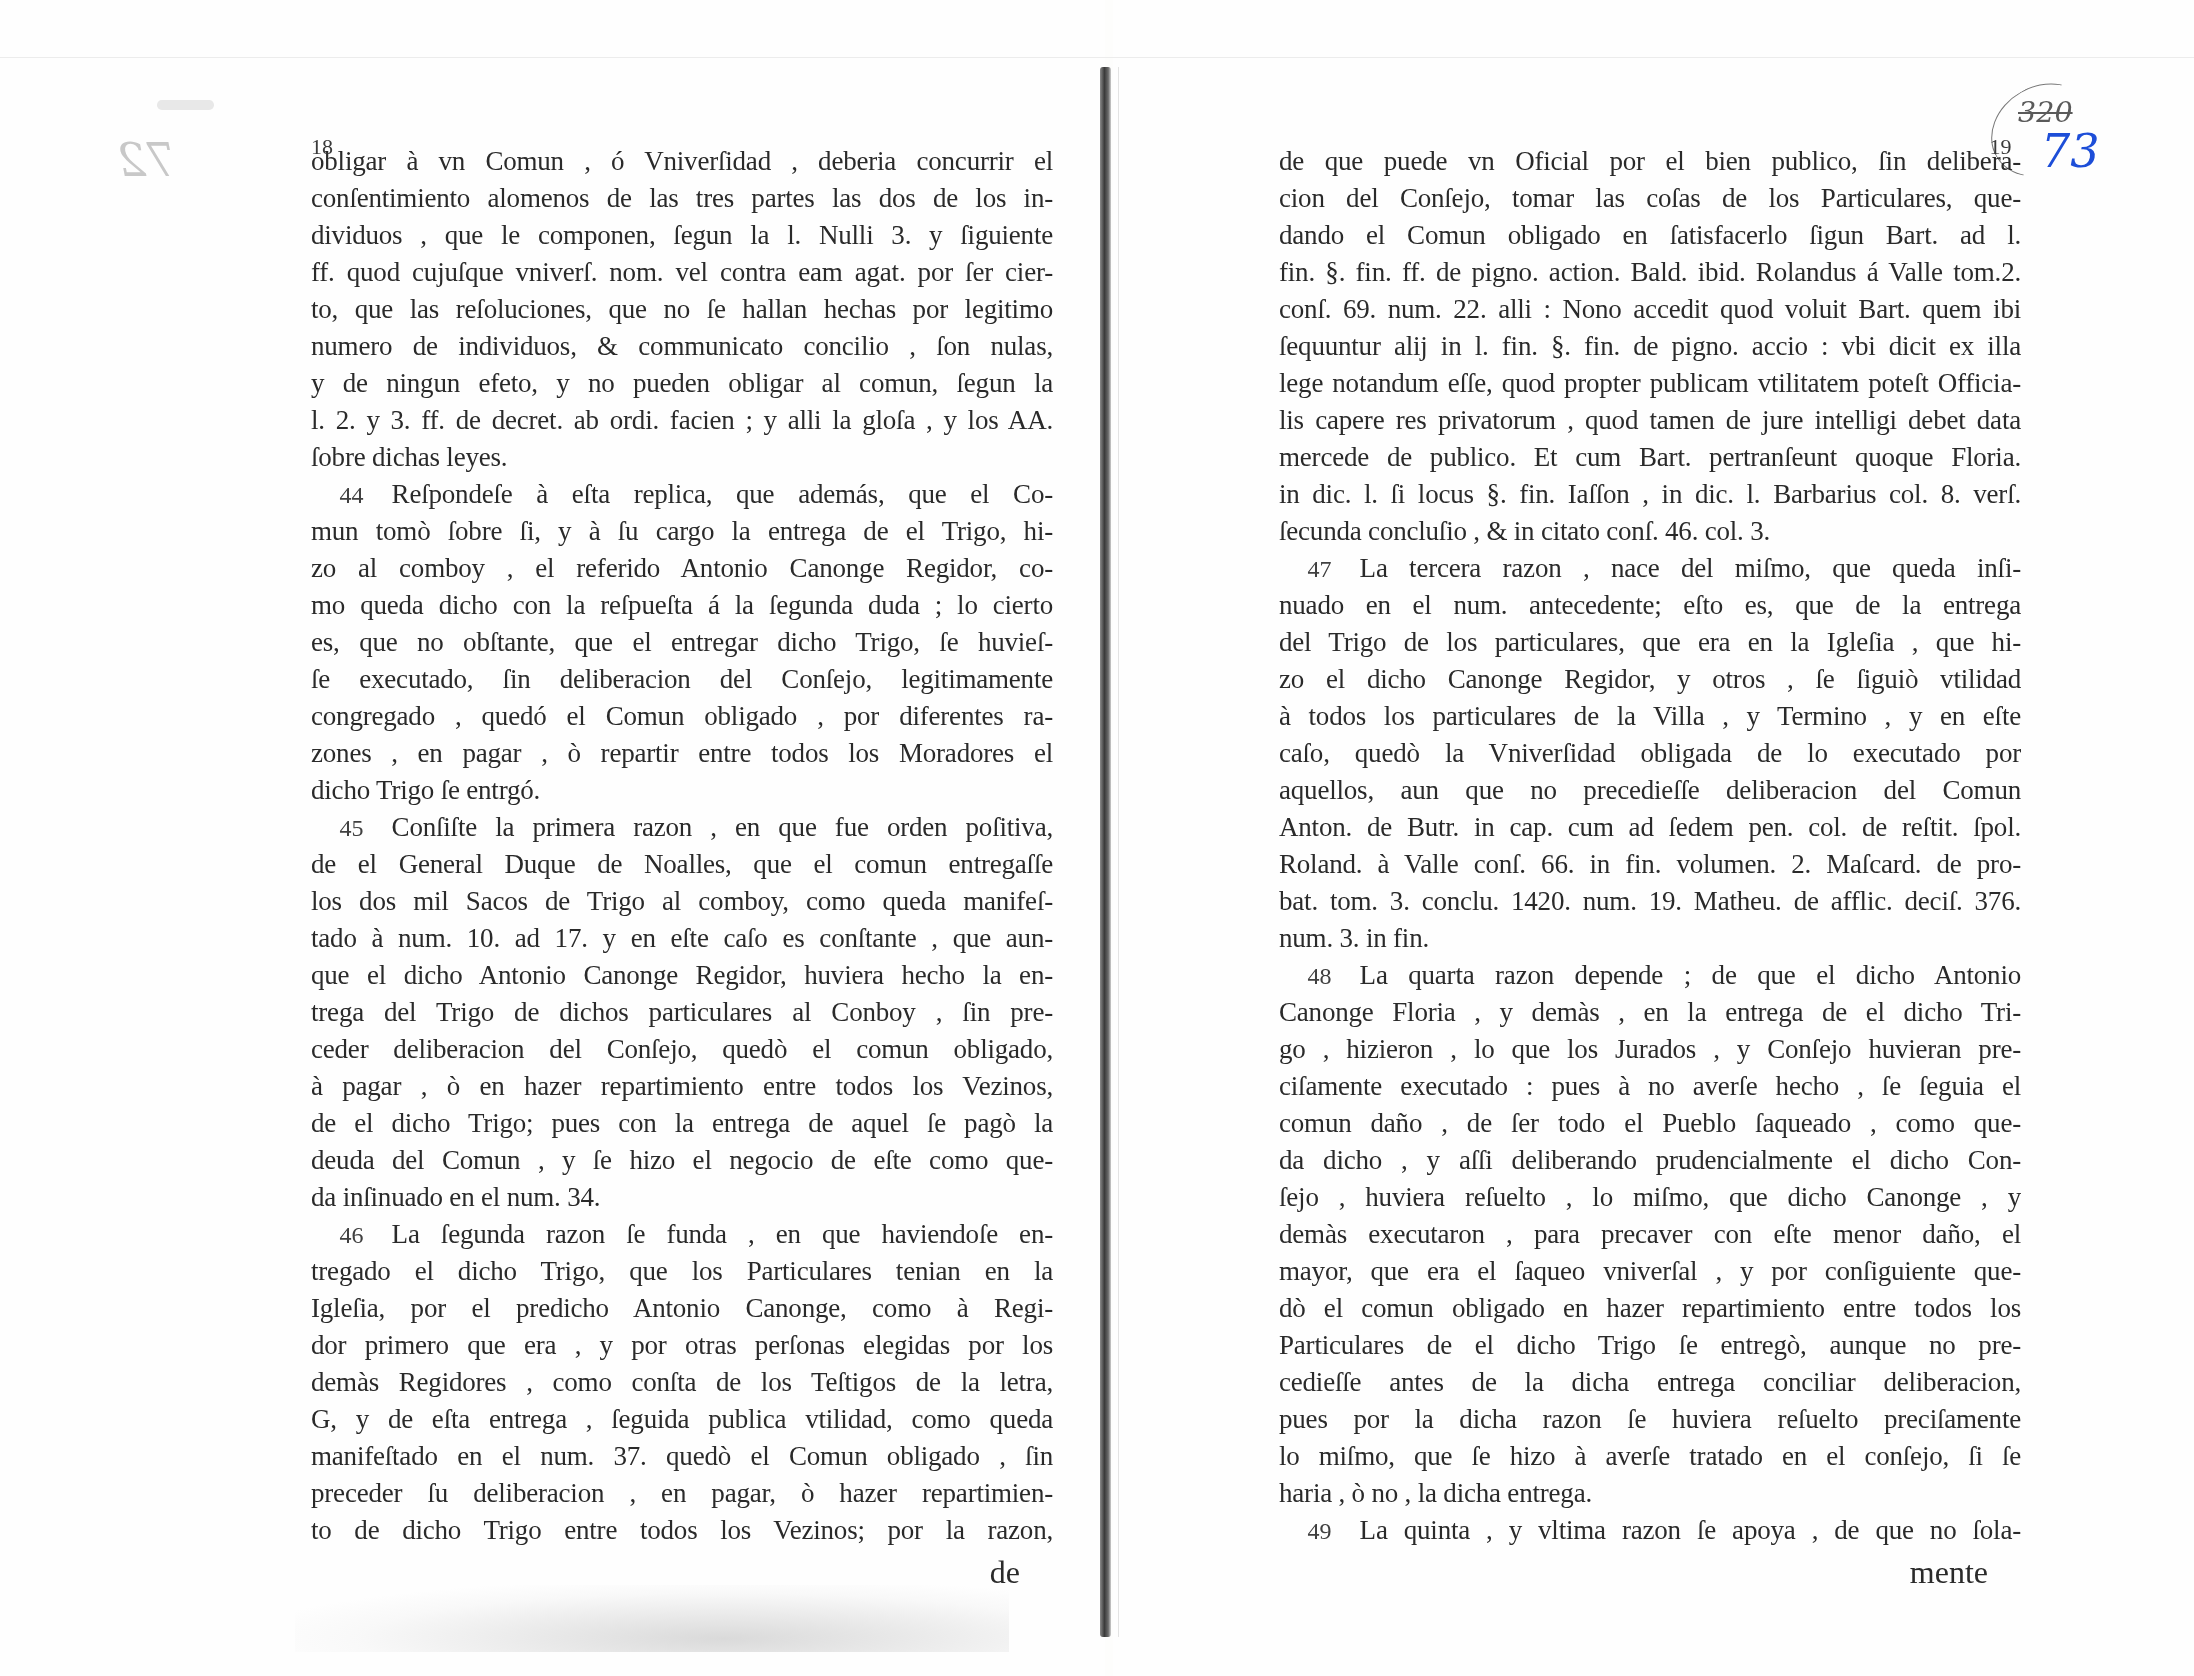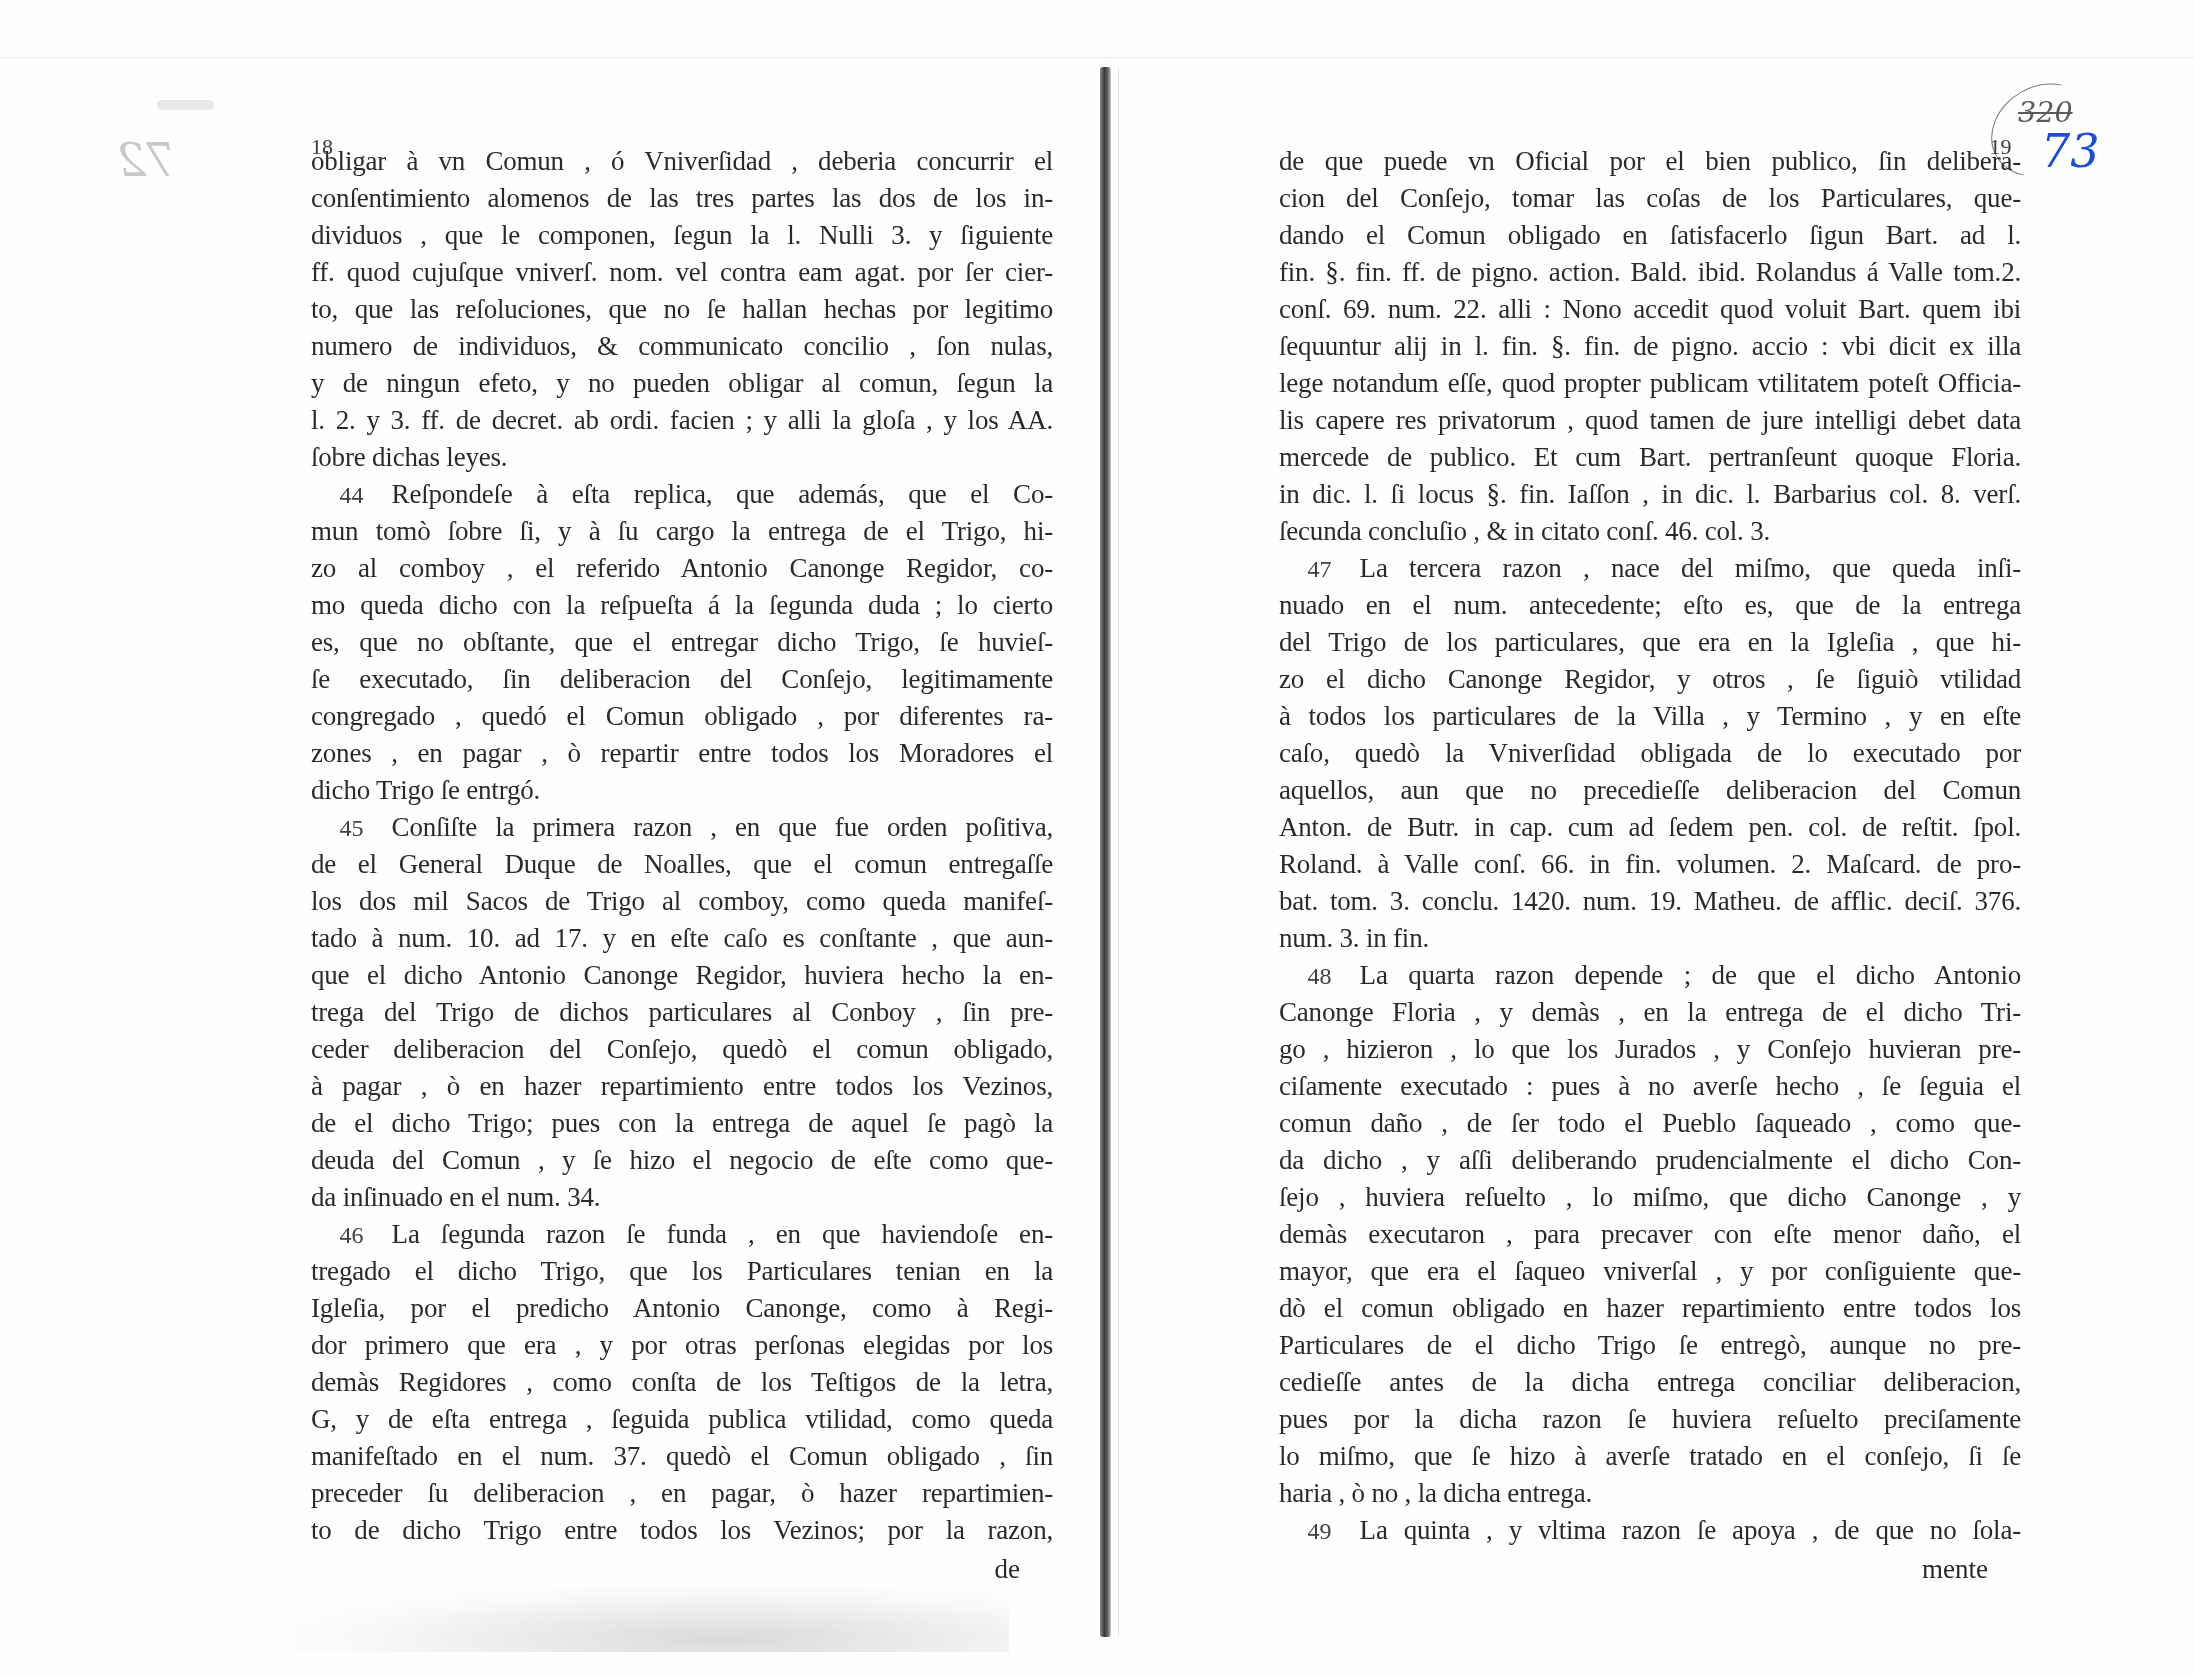--- a/index.html
+++ b/index.html
@@ -107,21 +107,21 @@
       font-size: 24px;
       color: #404040;
       font-family: Liberation Serif, serif;
     }
 
     .catchword {
       display: block;
       text-align: right;
       padding-right: 33px;
       margin-top: 4.8px;
-      font-size: 27px;
+      font-size: 32px;
     }
 
     .hand-note {
       position: absolute;
       font-family: "DejaVu Serif", serif;
       font-style: italic;
       color: #1d4ed8;
     }
     .hand-73 {
       left: 2041px;

